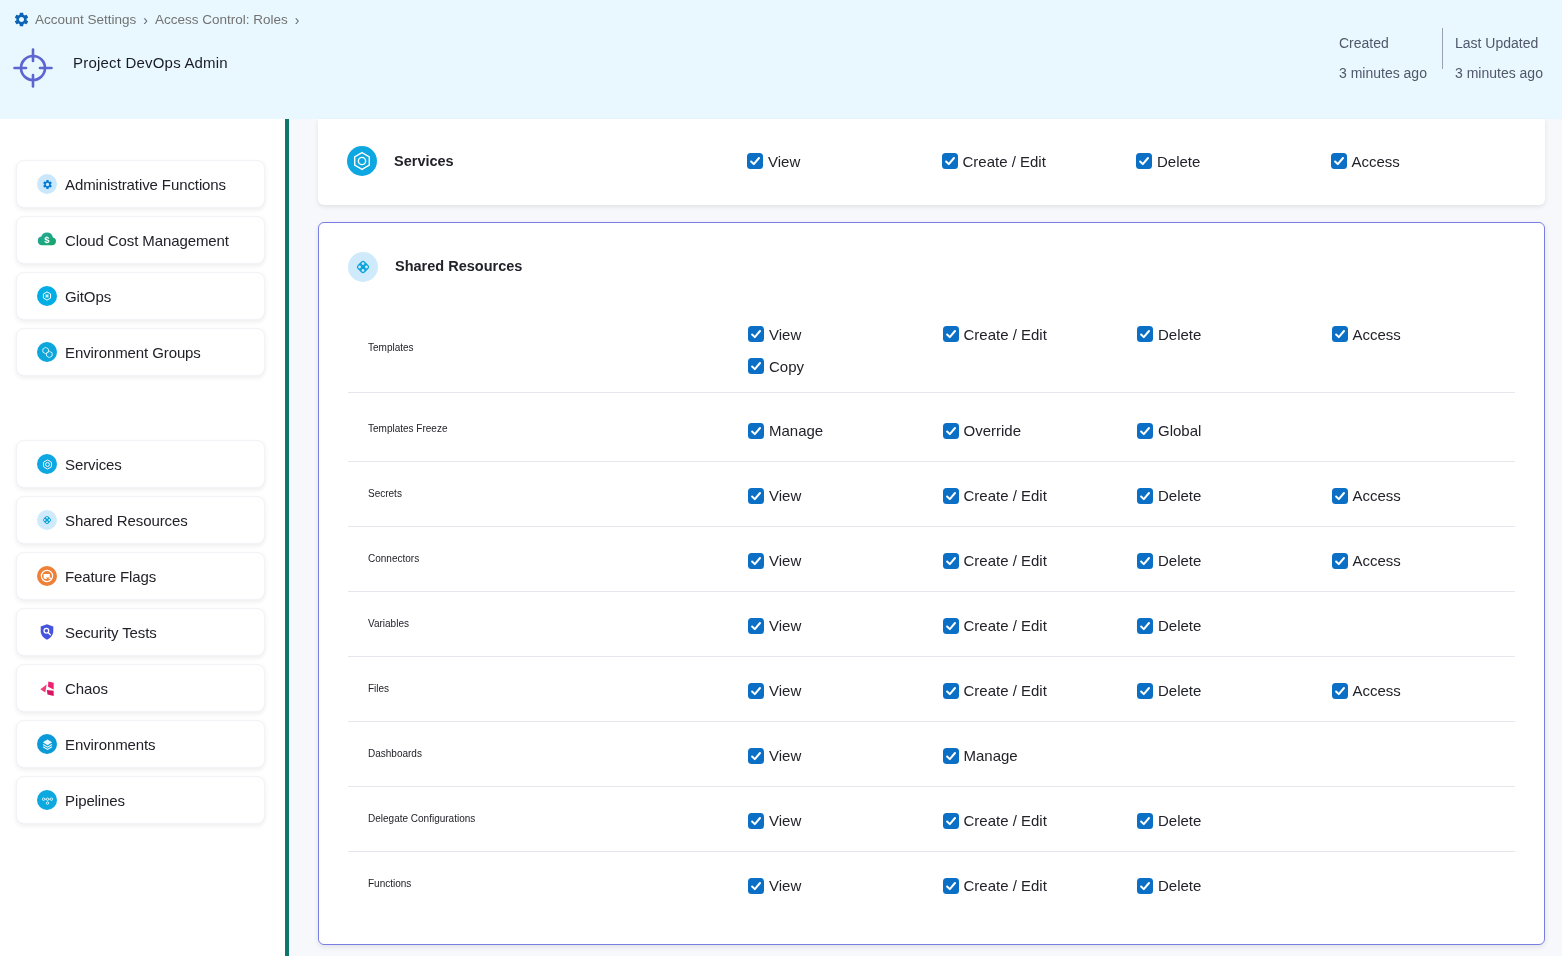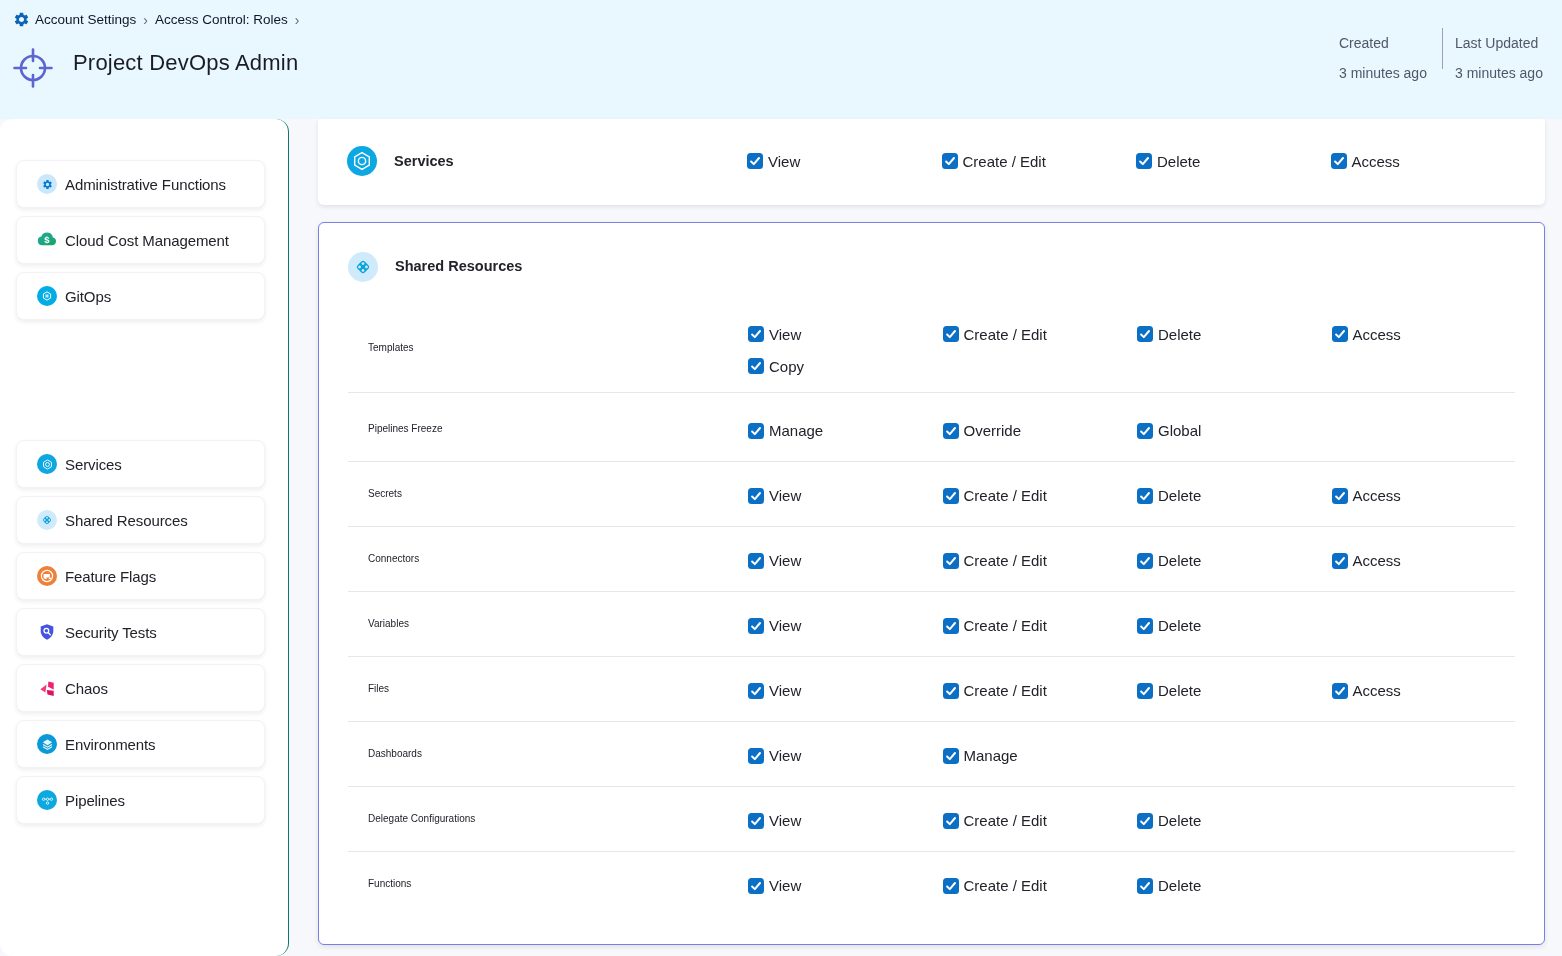--- a/index.html
+++ b/index.html
@@ -1,27 +1,27 @@
 <!DOCTYPE html>
 <html><head>
 <meta charset="utf-8">
 <style>
 * { margin:0; padding:0; box-sizing:border-box; }
 html,body { width:1562px; height:956px; overflow:hidden; font-family:"Liberation Sans", sans-serif; background:#f6f8fb; }
 .header { position:absolute; left:0; top:0; width:1562px; height:119px; background:#e8f8fe; }
 .crumbs { position:absolute; left:13px; top:11px; display:flex; align-items:center; font-size:13.5px; }
-.crumbs a { color:#0f172a; text-decoration:none; font-weight:500; }
+.crumbs a { color:#737373; text-decoration:none; font-weight:500; }
 .crumbs .sep { color:#60667a; margin:0 7px; font-size:14px; }
 .titlerow { position:absolute; left:13px; top:48px; }
-.title { position:absolute; left:60px; top:4px; font-size:22px; font-weight:500; color:#1b1b28; letter-spacing:0.2px; white-space:nowrap; line-height:22px; }
+.title { position:absolute; left:60px; top:4px; font-size:15px; font-weight:500; color:#1b1b28; letter-spacing:0.2px; white-space:nowrap; line-height:22px; }
 .meta { position:absolute; top:28px; right:0; display:flex; color:#51576b; font-size:14px; }
 .meta .col { line-height:30px; }
 .meta .div { width:1px; background:#9ba0b5; margin:0 12px; height:41px; }
 .body { position:absolute; left:0; top:119px; width:1262px; height:837px; }
-.sidebar { position:absolute; left:0; top:0; width:289px; height:837px; background:#fff; border-right:1px solid #0f766e;border-radius:13px; }
+.sidebar { position:absolute; left:0; top:0; width:289px; height:837px; background:#fff; border-right:4px solid #0f766e; }
 .scard { position:absolute; left:16px; width:249px; height:48px; background:#fff; border:1px solid #f2f2f7; border-radius:8px; box-shadow:0 2px 4px rgba(40,41,61,0.08); display:flex; align-items:center; padding-left:20px; }
 .scard .ic { width:20px; height:20px; border-radius:50%; flex:0 0 20px; display:flex; align-items:center; justify-content:center; }
 .scard .lbl { margin-left:8px; font-size:15px; font-weight:500; color:#22222a; letter-spacing:-0.1px; }
 .main { position:absolute; left:290px; top:0; width:1272px; height:837px; }
 .card1 { position:absolute; left:28px; top:0; width:1227px; height:86px; background:#fff; border-radius:0 0 6px 6px; box-shadow:0 2px 4px rgba(40,41,61,0.10); }
 .card2 { position:absolute; left:28px; top:103px; width:1227px; height:723px; background:#fff; border:1.3px solid #7a7ee3; border-radius:6px; box-shadow:0 2px 5px rgba(40,41,61,0.10); }
 .rowicon { position:absolute; width:30px; height:30px; }
 .htitle { position:absolute; font-size:14.5px; font-weight:700; color:#22222a; }
 .rlabel { position:absolute; font-size:10px; color:#22222a; }
 .cbrow { position:absolute; display:flex; align-items:center; }
@@ -108,21 +108,21 @@
           <g fill="#cfeafa">
             <circle cx="14" cy="10.8" r="1.3"></circle>
             <circle cx="14" cy="17.2" r="1.3"></circle>
             <circle cx="10.8" cy="14" r="1.3"></circle>
             <circle cx="17.2" cy="14" r="1.3"></circle>
           </g>
         </svg>
       <div class="htitle" style="left:76px;top:35px">Shared Resources</div>
       <div class="rlabel" style="left:49px;top:119px">Templates</div>
       <div class="hr" style="top:169px"></div>
-      <div class="rlabel" style="left:49px;top:199.5px">Pipelines Freeze</div>
+      <div class="rlabel" style="left:49px;top:199.5px">Templates Freeze</div>
       <div class="hr" style="top:237.5px"></div>
       <div class="rlabel" style="left:49px;top:264.5px">Secrets</div>
       <div class="hr" style="top:302.5px"></div>
       <div class="rlabel" style="left:49px;top:329.5px">Connectors</div>
       <div class="hr" style="top:367.5px"></div>
       <div class="rlabel" style="left:49px;top:394.5px">Variables</div>
       <div class="hr" style="top:432.5px"></div>
       <div class="rlabel" style="left:49px;top:459.5px">Files</div>
       <div class="hr" style="top:497.5px"></div>
       <div class="rlabel" style="left:49px;top:524.5px">Dashboards</div>
@@ -406,20 +406,29 @@
     </div>
     <div class="scard" style="top:153px">
       <span class="ic" style="background:#00ade4">
           <svg width="10" height="10" viewBox="0 0 12 12" fill="none" stroke="#fff" stroke-width="1.2">
             <path d="M6 1l4.3 2.5v5L6 11 1.7 8.5v-5z"></path>
             <path d="M6 3.5v5M3.8 4.7l4.4 2.6M8.2 4.7L3.8 7.3" stroke-width=".9"></path>
           </svg>
         </span>
       <span class="lbl">GitOps</span>
     </div>
+    <div class="scard" style="top:209px">
+      <span class="ic" style="background:#0ba7dc">
+          <svg width="13" height="13" viewBox="0 0 14 14" fill="none" stroke="#d9f1fb" stroke-width="1">
+            <path d="M5 1.5l3 1.7v3.4L5 8.3 2 6.6V3.2z"></path>
+            <path d="M9 5.7l3 1.7v3.4l-3 1.7-3-1.7V7.4z"></path>
+          </svg>
+        </span>
+      <span class="lbl">Environment Groups</span>
+    </div>
     <div class="scard" style="top:321px">
       <span class="ic" style="background:#0da7e2">
           <svg width="13" height="13" viewBox="0 0 28 28" fill="none" stroke="#fff" stroke-width="2">
             <path d="M14 4.2l8.5 4.9v9.8L14 23.8l-8.5-4.9V9.1z"></path>
             <circle cx="14" cy="14" r="4.2"></circle>
           </svg>
         </span>
       <span class="lbl">Services</span>
     </div>
     <div class="scard" style="top:377px">

